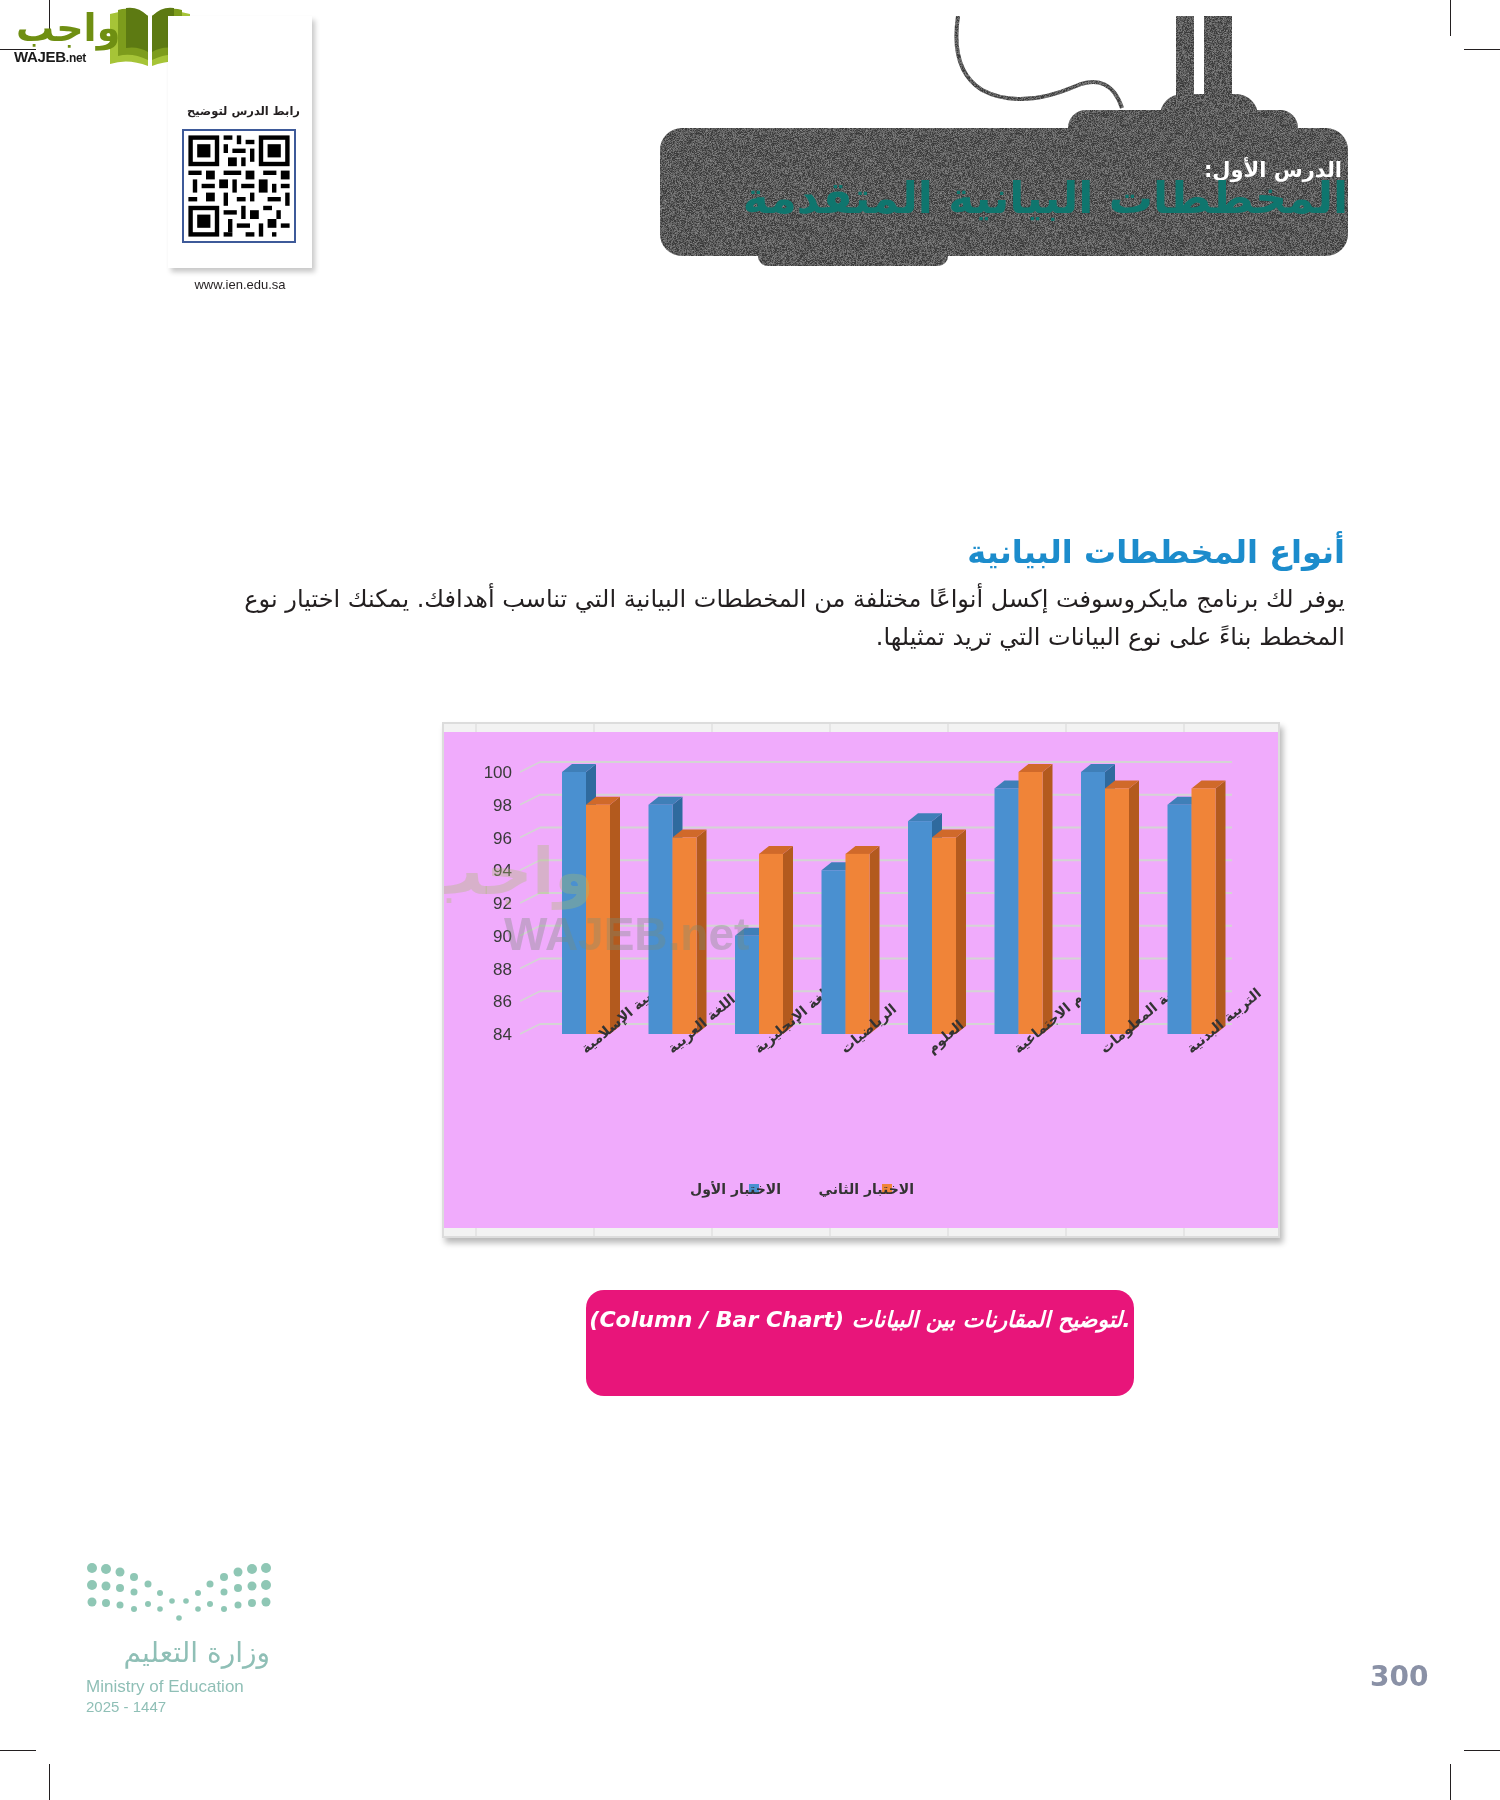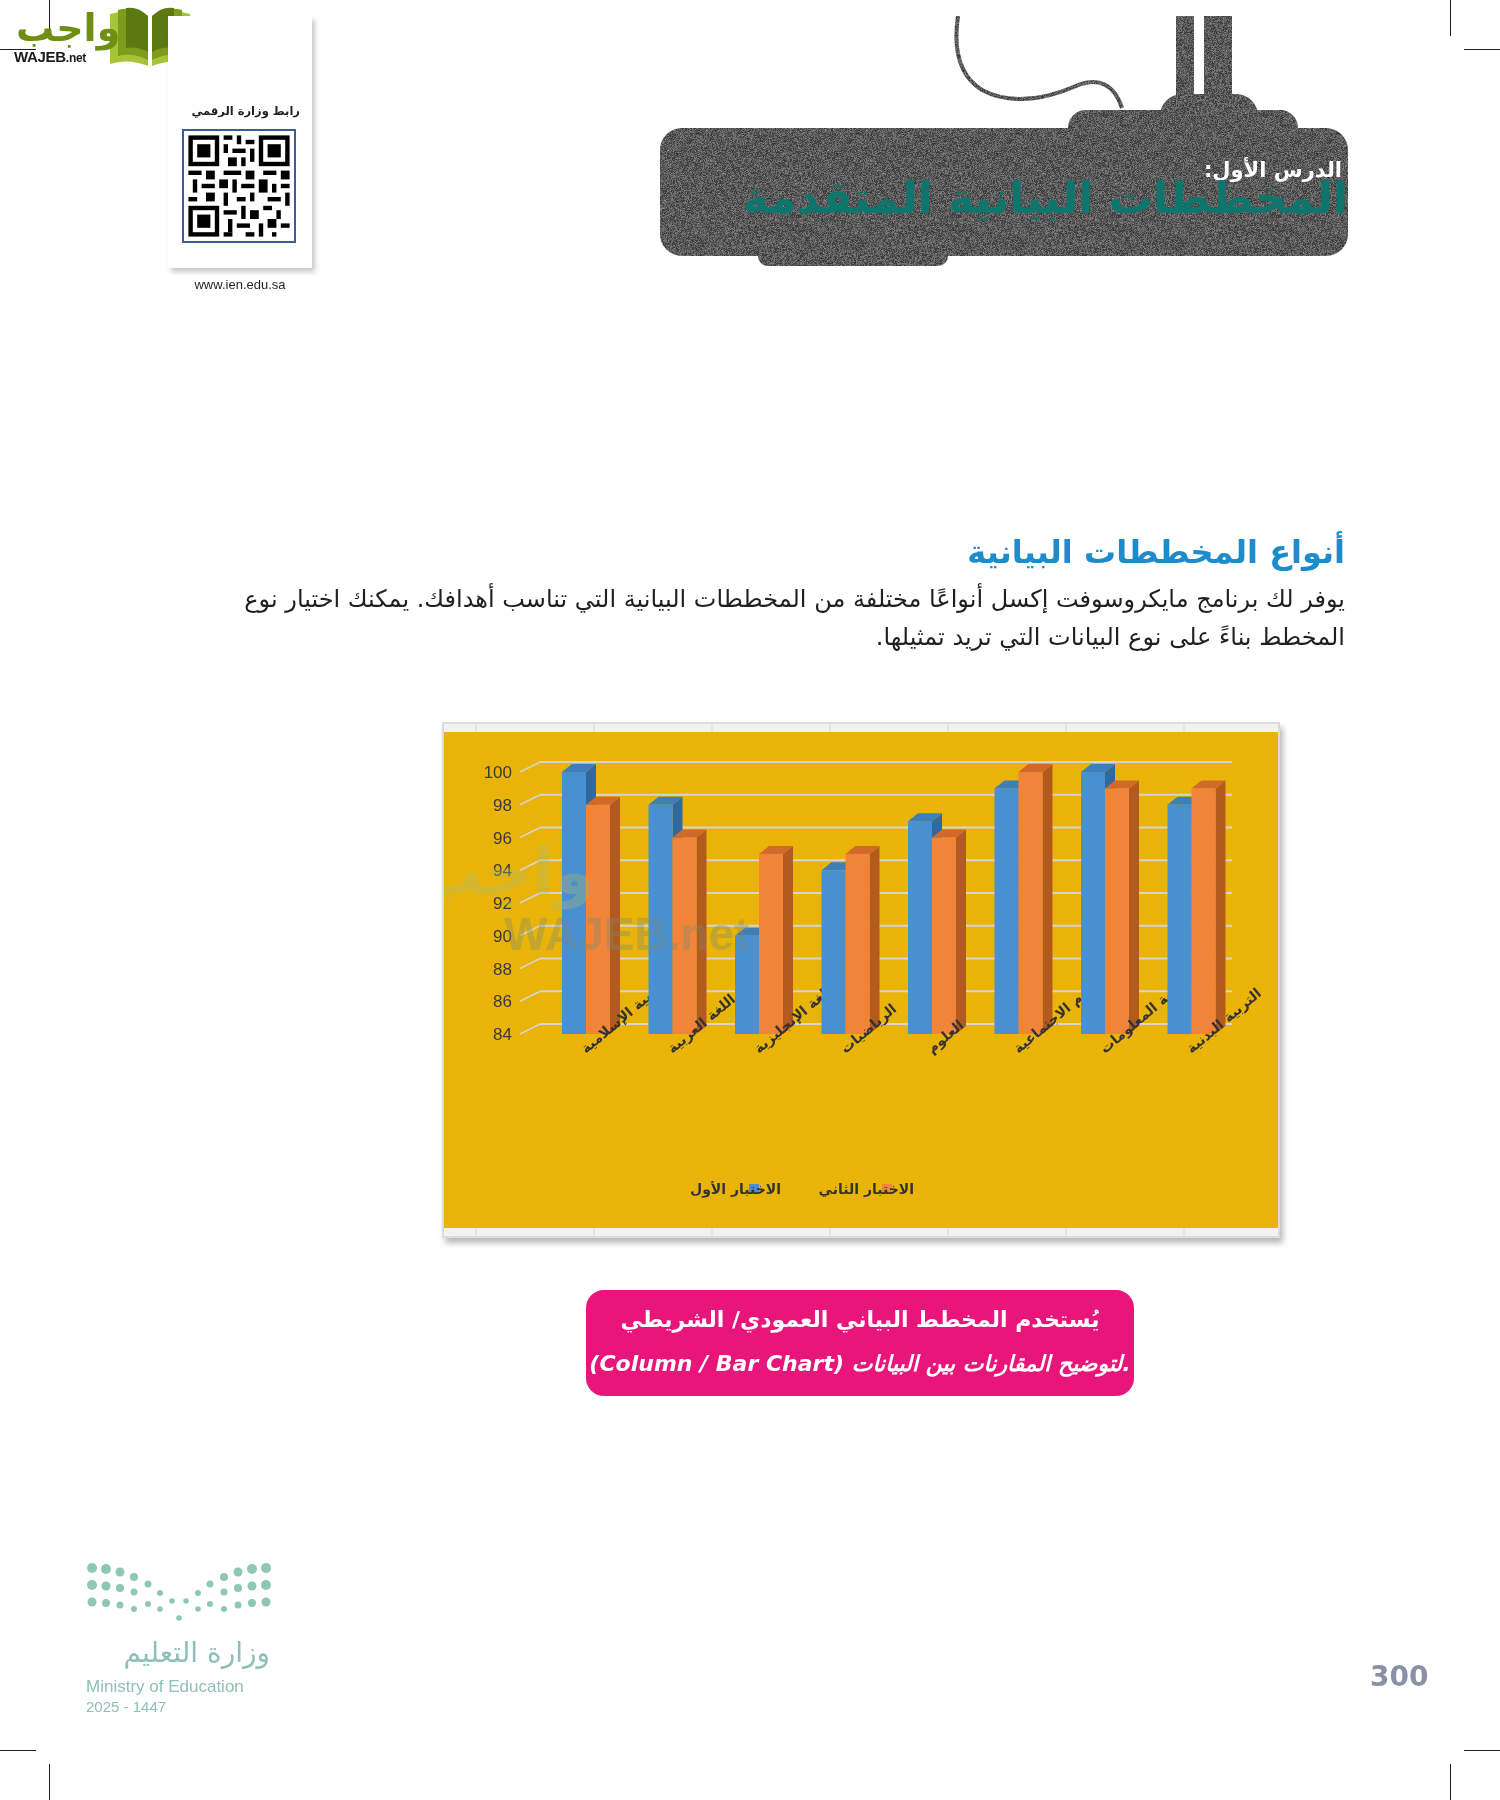--- a/index.html
+++ b/index.html
@@ -32,21 +32,21 @@
   .banner-svg { left: 660px; top: 10px; width: 700px; height: 260px; }
   .lesson-label { right: 158px; top: 158px; color: #fff; font-size: 21px; direction: rtl; font-weight: bold; }
   .lesson-title { right: 152px; top: 172px; color: #0f766e; font-size: 44px; font-weight: bold; direction: rtl; letter-spacing: 1px; }
 
   
   .section-heading { right: 155px; top: 533px; font-size: 32px; font-weight: bold; color: #1c8ccc; direction: rtl; }
   .paragraph { right: 155px; top: 580px; width: 1190px; font-size: 24px; line-height: 38px;
                direction: rtl; text-align: right; color: #231f20; }
 
   
-  .chart-frame { left: 442px; top: 722px; width: 838px; height: 516px; background: #eab308;
+  .chart-frame { left: 442px; top: 722px; width: 838px; height: 516px; background: #f0abfc;
                  border: 2px solid #dcdcdc; box-shadow: 3px 5px 6px rgba(0,0,0,0.28); box-sizing: border-box; }
   .chart-svg { position: absolute; left: 0; top: 0; }
 
   
   .callout { left: 586px; top: 1290px; width: 548px; height: 106px; background: #e8157a;
              border-radius: 18px; color: #fff; text-align: center; direction: rtl;
              font-size: 22px; font-weight: bold; line-height: 44px; padding-top: 8px; box-sizing: border-box; }
   .callout .l2 { unicode-bidi: plaintext; font-style: italic; }
 
   
@@ -79,21 +79,21 @@
     <path d="M20 2 Q32 0 42 10 L42 46 Q32 40 20 42 Z" fill="#5d7a12"></path>
     <path d="M68 2 Q56 0 46 10 L46 46 Q56 40 68 42 Z" fill="#5d7a12"></path>
   </svg>
   <div class="abs wajeb-ar" style="left:10px;">واجب</div>
   <div class="abs wajeb-en" style="left:8px;">
     <span>WAJEB</span><small>.net</small>
   </div>
 </div>
 
 <div class="abs qr-card">
-  <div class="qr-label">رابط وزارة الرقمي</div>
+  <div class="qr-label">رابط الدرس لتوضيح</div>
   <div class="qr-box">
     <svg width="110" height="110" viewBox="0 0 25 25" style="position:absolute;left:0;top:0;">
       <rect x="1" y="1" width="7" height="7" fill="#000"></rect>
         <rect x="2" y="2" width="5" height="5" fill="#fff"></rect>
         <rect x="3" y="3" width="3" height="3" fill="#000"></rect>
       <rect x="17" y="1" width="7" height="7" fill="#000"></rect>
         <rect x="18" y="2" width="5" height="5" fill="#fff"></rect>
         <rect x="19" y="3" width="3" height="3" fill="#000"></rect>
       <rect x="1" y="17" width="7" height="7" fill="#000"></rect>
         <rect x="2" y="18" width="5" height="5" fill="#fff"></rect>
@@ -279,21 +279,20 @@
       <text x="150" y="170" font-size="64" font-weight="bold" fill="rgba(170,190,110,0.35)" direction="rtl">واجب</text>
       <text x="60" y="226" font-size="46" font-weight="bold" fill="rgba(120,140,120,0.35)" font-family="Liberation Sans, sans-serif">WAJEB.net</text>
       <rect x="438" y="460" width="10" height="10" fill="#f08438"></rect>
       <text x="470" y="470" font-size="14" font-weight="bold" fill="#333" direction="rtl">الاختبار الثاني</text>
       <rect x="305" y="460" width="10" height="10" fill="#4a90d0"></rect>
       <text x="337" y="470" font-size="14" font-weight="bold" fill="#333" direction="rtl">الاختبار الأول</text>
     </svg>
 </div>
 
 <div class="abs callout">
-  <div>يُستخدم المخطط البياني العمودي/ الشريطي</div>
   <div class="l2">(Column / Bar Chart) لتوضيح المقارنات بين البيانات.</div>
 </div>
 
 <svg class="abs moe" width="186" height="72" viewBox="0 0 186 72">
   <g fill="#8fc7b5">
     <circle cx="6" cy="8" r="5"></circle>
       <circle cx="20" cy="9" r="5"></circle>
       <circle cx="34" cy="12" r="4.5"></circle>
       <circle cx="48" cy="17" r="4"></circle>
       <circle cx="62" cy="24" r="3.5"></circle>

